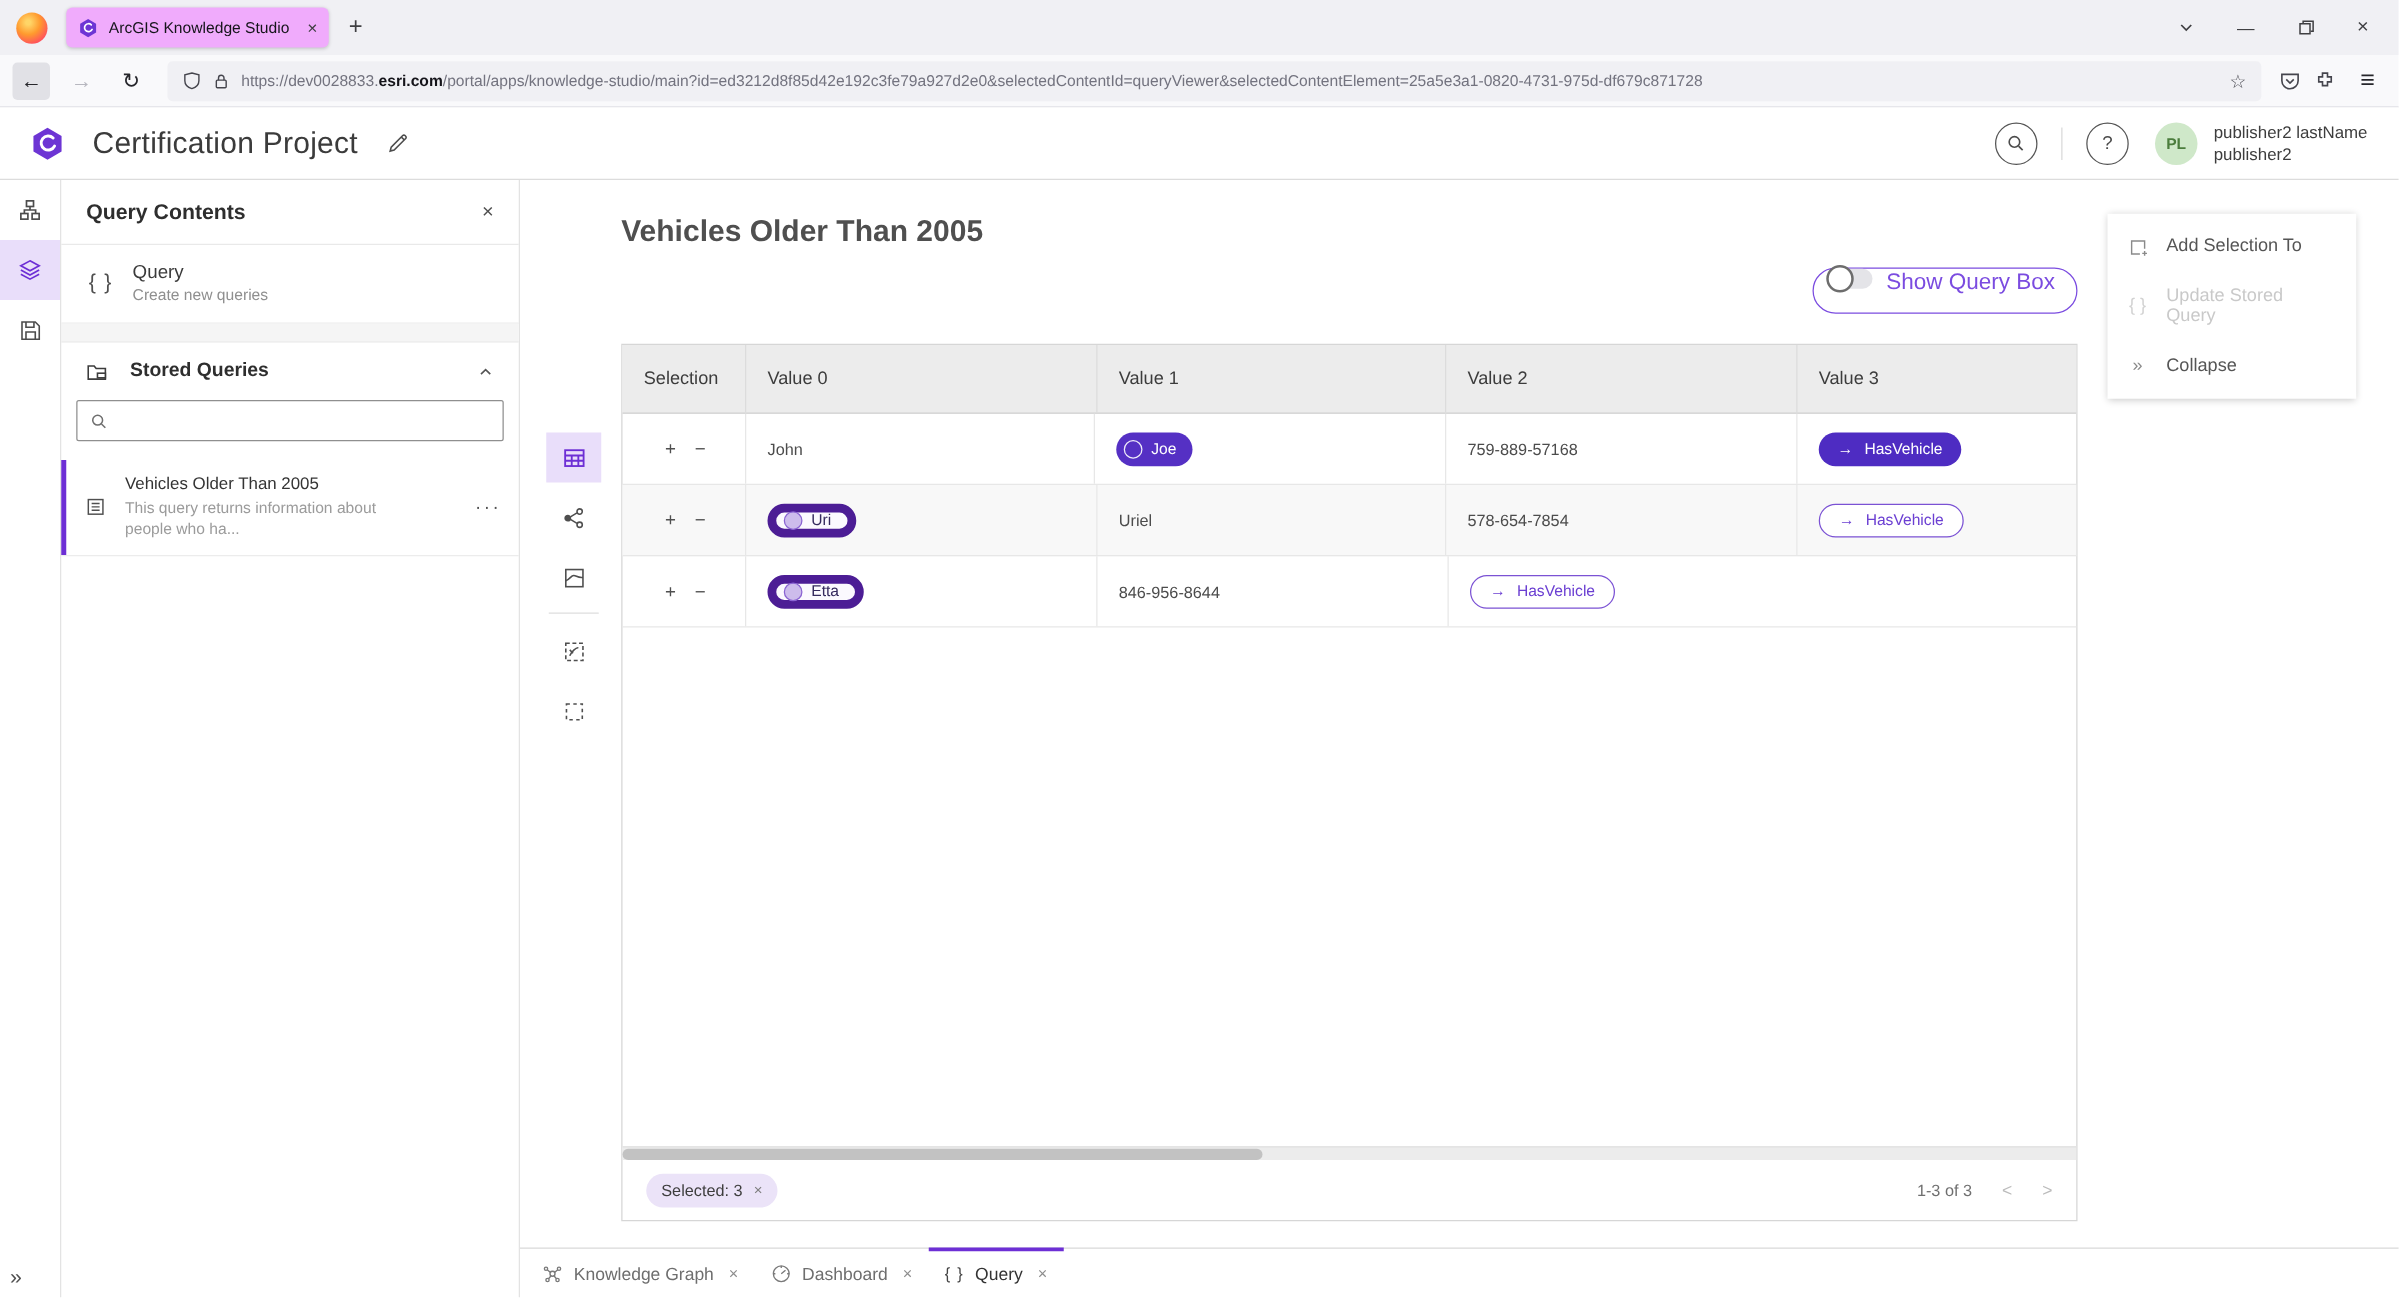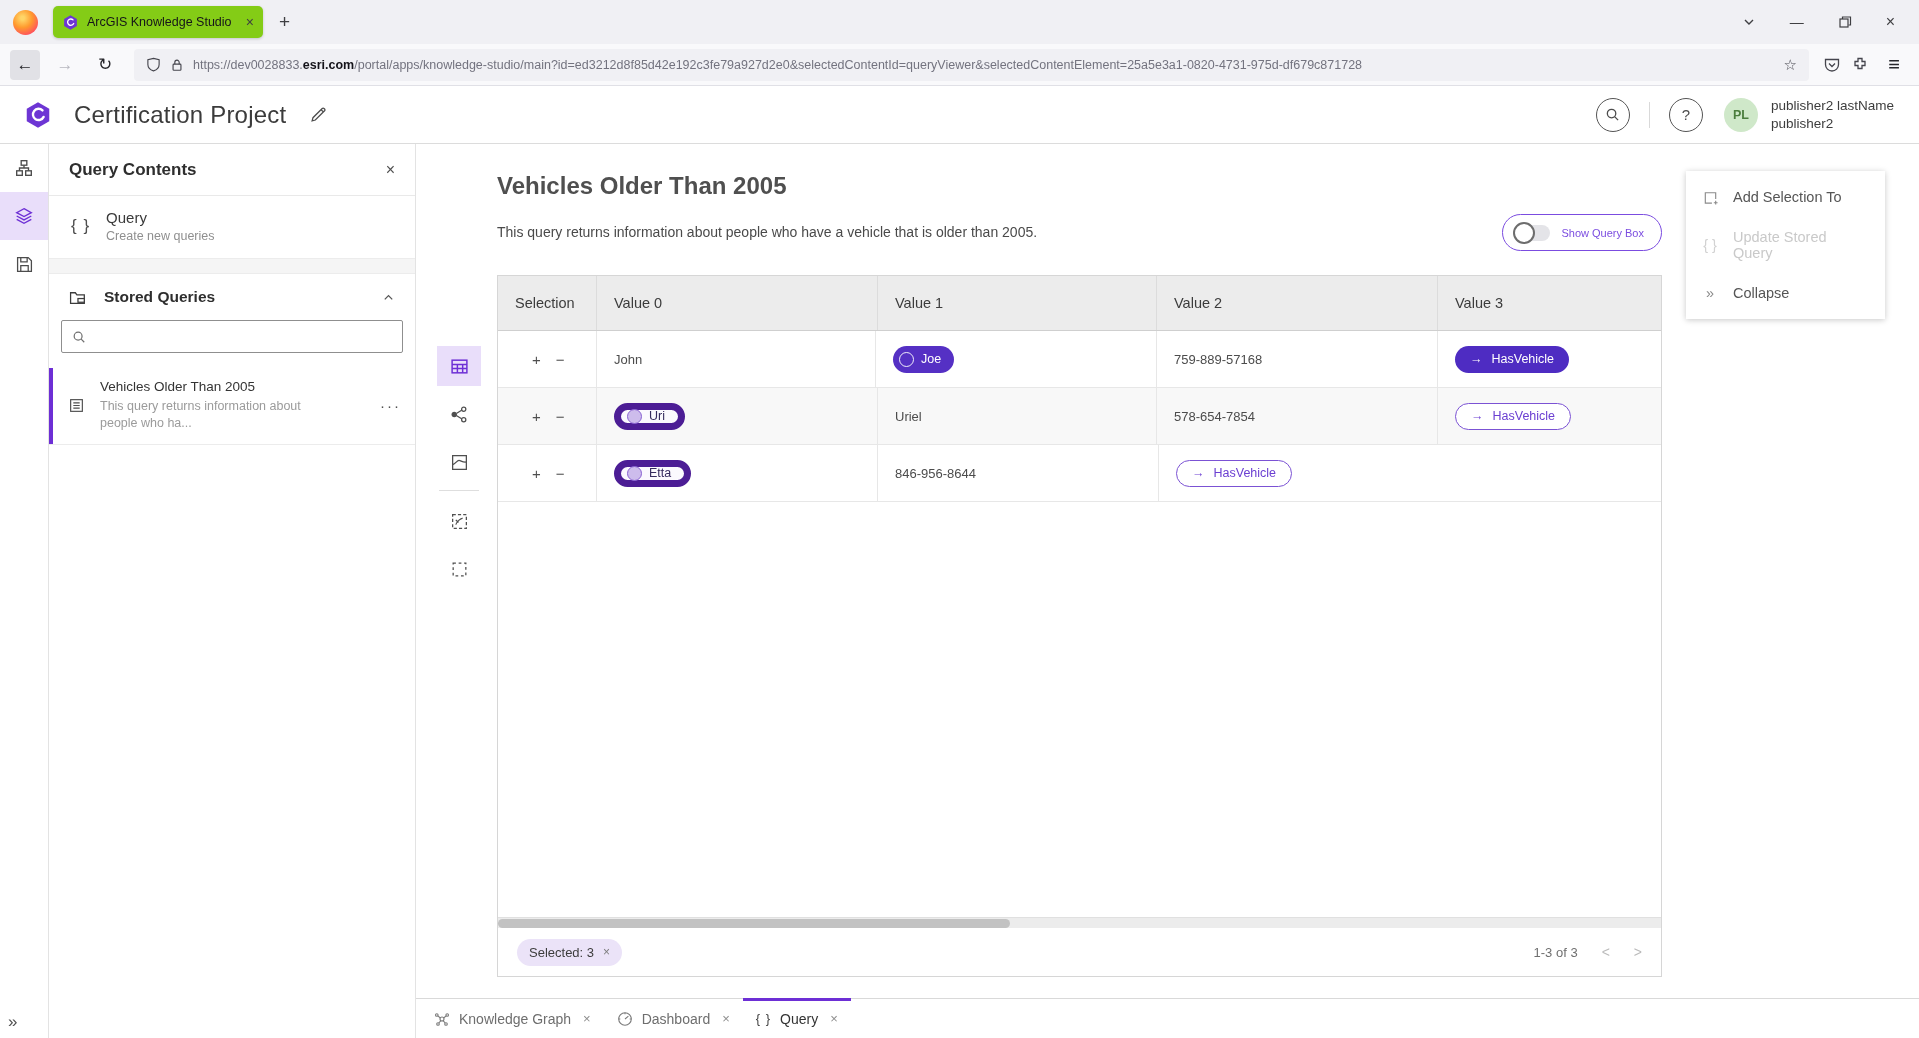--- a/index.html
+++ b/index.html
@@ -4,21 +4,21 @@
 <style>
   * { box-sizing: border-box; margin: 0; padding: 0; }
   html,body { width:1919px; height:1038px; overflow:hidden; }
   body { font-family:"Liberation Sans", sans-serif; background:#fff; position:relative; color:#3c3c3c; }
   svg { display:block; }
 
   
   .tabbar { height:44px; background:#f0f0f4; display:flex; align-items:center; }
   .ff-logo { width:25px; height:25px; border-radius:50%; margin:0 15px 0 13px;
     background: radial-gradient(circle at 38% 32%, #ffd567 8%, #ff9a2e 42%, #ff4f5e 78%, #d9245c); }
-  .btab-browser { width:210px; height:24px; background:#84cc16; border-radius:5px; box-shadow:0 1px 3px rgba(0,0,0,.18);
+  .btab-browser { width:210px; height:24px; background:#f0abfc; border-radius:5px; box-shadow:0 1px 3px rgba(0,0,0,.18);
     display:flex; align-items:center; gap:8px; padding:16px 9px; }
   .btab-title { flex:1; font-size:12.5px; color:#15141a; white-space:nowrap; overflow:hidden; }
   .tab-x, .win-glyph { color:#3f3f42; font-size:14px; line-height:1; }
   .newtab-btn { font-size:19px; color:#3f3f42; margin-left:16px; }
   .tabbar-right { margin-left:auto; display:flex; align-items:center; gap:34px; padding-right:24px; color:#3f3f42; }
   .urlbar { height:42px; background:#f9f9fb; border-bottom:1px solid #e0e0e6; display:flex; align-items:center; padding:0 10px; gap:10px; }
   .nav-btn { width:30px; height:30px; display:flex; align-items:center; justify-content:center; font-size:17px; color:#26262b; border-radius:4px; }
   .nav-back { background:#e1e1e6; }
   .nav-fwd { color:#b7b7bf; }
   .url-field { flex:1; height:32px; background:#f0f0f4; border-radius:4px; display:flex; align-items:center; gap:9px; padding:0 12px; margin:0 4px; }
@@ -66,21 +66,21 @@
   .si-title { font-size:13.5px; color:#343434; margin-bottom:4px; }
   .si-desc { font-size:12.5px; color:#9b9b9b; line-height:1.32; }
   .si-dots { margin-left:auto; font-size:15px; letter-spacing:2px; color:#4f4f4f; }
 
   
   .main { flex:1; position:relative; display:flex; flex-direction:column; background:#fff; }
   .main-body { position:relative; flex:1; }
   .page-title { position:absolute; left:81px; top:28px; font-size:24px; font-weight:700; color:#4f4f4f; }
   .page-desc { position:absolute; left:81px; top:80px; font-size:14px; color:#4a4a4a; }
   .showbox { position:absolute; top:70px; right:257px; height:37px; border:1.5px solid #7b4ce0; border-radius:19px;
-    display:flex; align-items:center; gap:11px; padding:0 17px 0 12px; color:#7b4ce0; font-size:11px; background:#fff; }
+    display:flex; gap:11px; padding:0 17px 0 12px; color:#7b4ce0; font-size:18px; background:#fff; }
   .toggle { width:35px; height:16px; background:#e4e4e8; border-radius:8px; position:relative; }
   .knob { position:absolute; left:-2px; top:-3px; width:22px; height:22px; border-radius:50%; background:#fff; border:2px solid #6d6d6d; }
 
   .side-toolbar { position:absolute; left:21px; top:202px; width:44px; }
   .tool { width:44px; height:40px; margin-bottom:8px; display:flex; align-items:center; justify-content:center; color:#4f4f4f; }
   .tool.selected { background:#e9defa; color:#6d2fd5; }
   .tool-divider { height:1px; background:#dedede; margin:2px 2px 10px 2px; }
 
   .tablewrap { position:absolute; left:81px; top:131px; width:1165px; height:702px; border:1px solid #d6d6d6;
     display:flex; flex-direction:column; background:#fff; }
@@ -270,21 +270,20 @@
         <div class="si-title">Vehicles Older Than 2005</div>
         <div class="si-desc">This query returns information about people who ha...</div>
       </div>
       <span class="si-dots">···</span>
     </div>
   </div>
 
   <div class="main">
     <div class="main-body">
       <div class="page-title">Vehicles Older Than 2005</div>
-      <div class="page-desc">This query returns information about people who have a vehicle that is older than 2005.</div>
 
       <div class="showbox">
         <span class="toggle">
             <span class="knob"></span>
           </span>
         <span>Show Query Box</span>
       </div>
 
       <div class="side-toolbar">
         <div class="tool selected">

